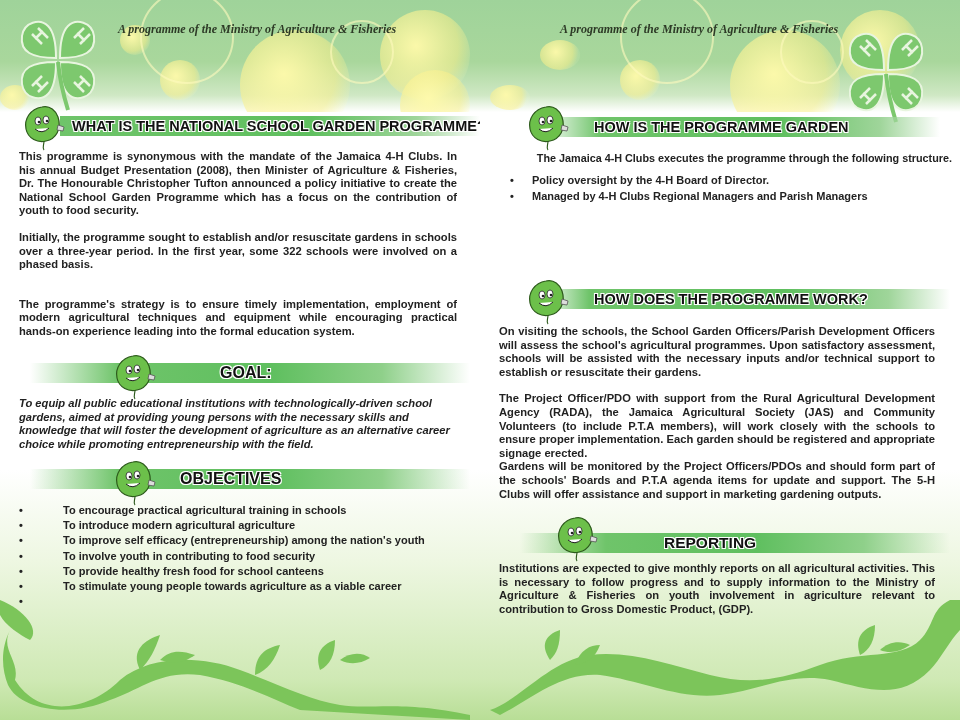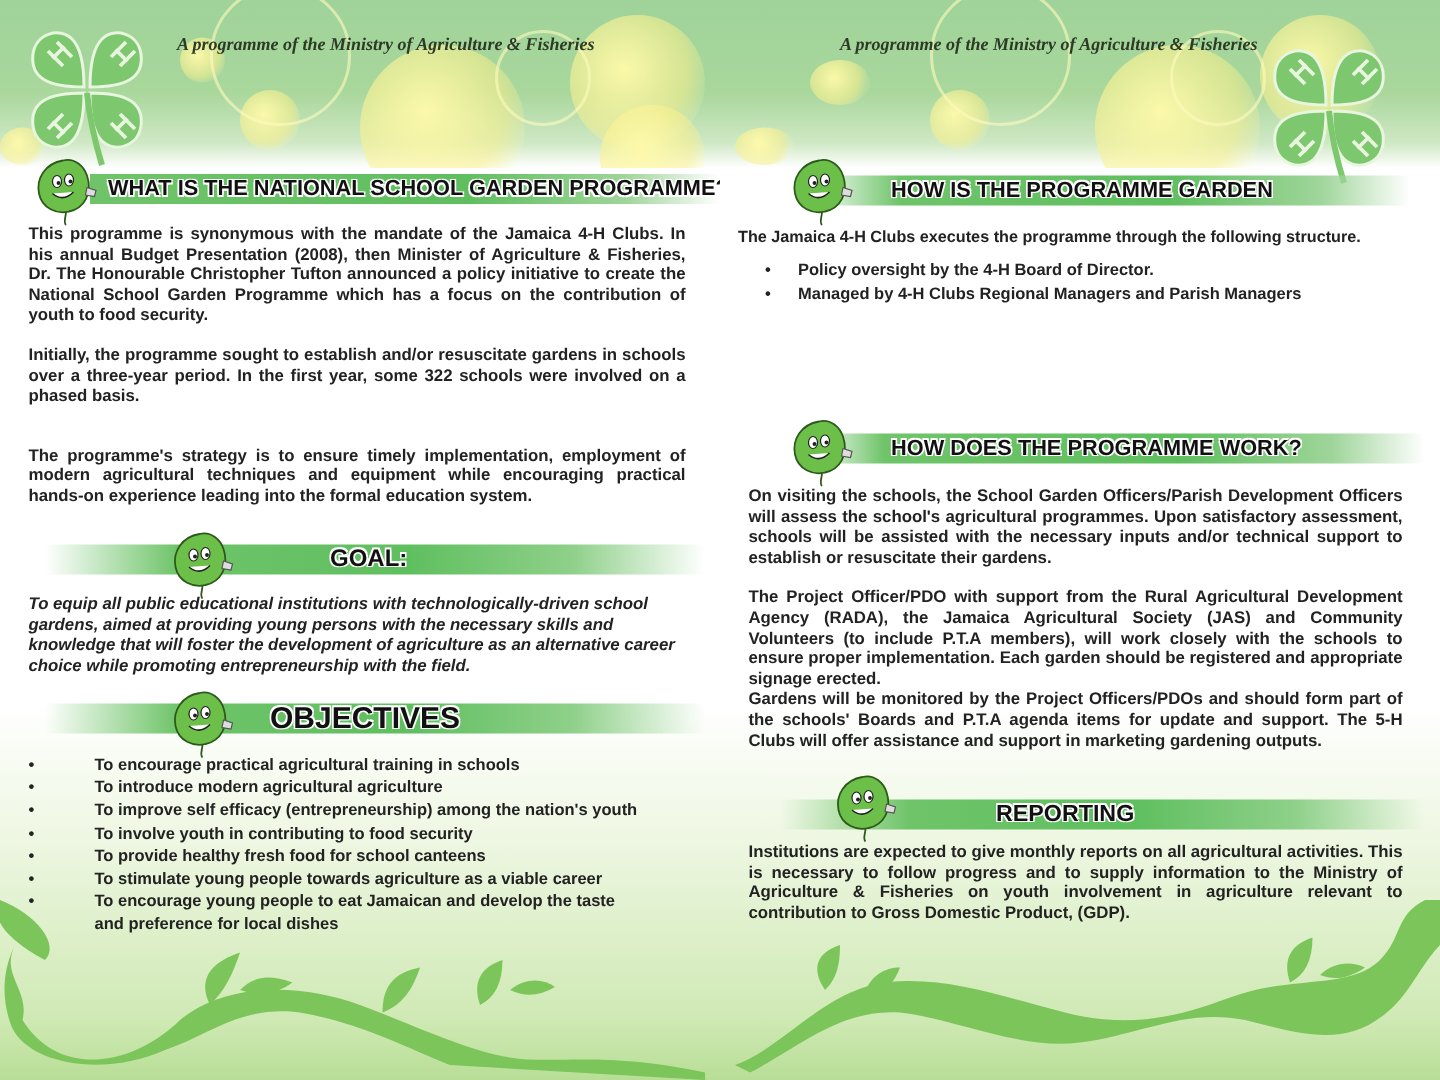--- a/index.html
+++ b/index.html
@@ -138,41 +138,41 @@
     <path d="M13 26 Q 20 32, 27 25" stroke="#222" stroke-width="1" fill="#fff"></path>
     <path d="M36 22 l6 2 l-1 4 l-6 -1 Z" fill="#ddd" stroke="#555" stroke-width="0.8"></path>
   </svg>
 
   <div class="text" style="left:19px;top:397px;width:440px;text-align:left;font-style:italic;">
     <p>To equip all public educational institutions with technologically-driven school gardens, aimed at providing young persons with the necessary skills and knowledge that will foster the development of agriculture as an alternative career choice while promoting entrepreneurship with the field.</p>
   </div>
 
   <div class="section-header" style="left:30px;top:463px;width:440px;">
     <div class="section-bar"></div>
-    <div class="section-title" style="left:150px;font-size:20px;">OBJECTIVES</div>
+    <div class="section-title" style="left:150px;font-size:16px;">OBJECTIVES</div>
   </div>
   <svg class="leaf" style="left:113px;top:458px;" viewBox="0 0 44 48">
     <path d="M20 4 C 8 6, 2 16, 4 26 C 6 36, 16 40, 24 38 C 34 36, 40 26, 36 14 C 34 8, 28 2, 20 4 Z" fill="#6cc04a" stroke="#2d5a1c" stroke-width="1.2"></path>
     <path d="M22 38 C 22 42, 20 45, 22 47" stroke="#2d5a1c" stroke-width="1.2" fill="none"></path>
     <ellipse cx="16" cy="18" rx="3" ry="4" fill="#fff" stroke="#222" stroke-width="0.8"></ellipse>
     <ellipse cx="24" cy="17" rx="3" ry="4" fill="#fff" stroke="#222" stroke-width="0.8"></ellipse>
     <circle cx="17" cy="19" r="1.3" fill="#222"></circle>
       <circle cx="25" cy="18" r="1.3" fill="#222"></circle>
     <path d="M13 26 Q 20 32, 27 25" stroke="#222" stroke-width="1" fill="#fff"></path>
     <path d="M36 22 l6 2 l-1 4 l-6 -1 Z" fill="#ddd" stroke="#555" stroke-width="0.8"></path>
   </svg>
 
   <ul class="bullets text" style="left:19px;top:503px;width:440px;line-height:15.2px;font-size:11px;text-align:left;">
     <li style="padding-left:44px;"><span class="dot" style="left:0;">•</span><span>To encourage practical agricultural training in schools</span></li>
     <li style="padding-left:44px;"><span class="dot" style="left:0;">•</span><span>To introduce modern agricultural agriculture</span></li>
     <li style="padding-left:44px;"><span class="dot" style="left:0;">•</span><span>To improve self efficacy (entrepreneurship) among the nation's youth</span></li>
     <li style="padding-left:44px;"><span class="dot" style="left:0;">•</span><span>To involve youth in contributing to food security</span></li>
     <li style="padding-left:44px;"><span class="dot" style="left:0;">•</span><span>To provide healthy fresh food for school canteens</span></li>
     <li style="padding-left:44px;"><span class="dot" style="left:0;">•</span><span>To stimulate young people towards agriculture as a viable career</span></li>
-    <li style="padding-left:44px;width:360px;"><span class="dot" style="left:0;">•</span><span>To encourage young people to eat Jamaican and develop the taste and preference for local dishes</span></li>
+    <li style="padding-left:44px;width:360px;"><span class="dot" style="left:0;">•</span></li>
   </ul>
 
   <svg class="vine" viewBox="0 0 480 120">
     <path d="M10 30 C 0 50, 20 60, 15 80 C 40 120, 90 110, 120 80 C 150 55, 200 55, 240 70 C 280 85, 310 100, 340 105 C 370 110, 400 100, 470 115 L 470 120 L 300 110 C 270 98, 240 82, 200 75 C 160 70, 140 90, 110 100 C 70 118, 20 110, 8 85 C 2 70, 0 50, 10 30 Z" fill="#7cc55a"></path>
     <path d="M140 70 C 130 50, 145 40, 160 35 C 155 50, 150 60, 140 70 Z" fill="#7cc55a"></path>
     <path d="M160 60 C 170 50, 180 50, 195 55 C 185 62, 175 65, 160 60 Z" fill="#7cc55a"></path>
     <path d="M255 75 C 255 55, 265 48, 280 45 C 275 60, 268 70, 255 75 Z" fill="#7cc55a"></path>
     <path d="M320 70 C 315 55, 320 45, 335 40 C 335 55, 330 65, 320 70 Z" fill="#7cc55a"></path>
     <path d="M340 60 C 350 52, 362 52, 370 58 C 360 64, 350 65, 340 60 Z" fill="#7cc55a"></path>
     <path d="M0 0 C 25 10, 40 30, 30 40 C 20 35, 5 25, 0 15 Z" fill="#7cc55a"></path>
@@ -216,21 +216,21 @@
     <path d="M22 38 C 22 42, 20 45, 22 47" stroke="#2d5a1c" stroke-width="1.2" fill="none"></path>
     <ellipse cx="16" cy="18" rx="3" ry="4" fill="#fff" stroke="#222" stroke-width="0.8"></ellipse>
     <ellipse cx="24" cy="17" rx="3" ry="4" fill="#fff" stroke="#222" stroke-width="0.8"></ellipse>
     <circle cx="17" cy="19" r="1.3" fill="#222"></circle>
       <circle cx="25" cy="18" r="1.3" fill="#222"></circle>
     <path d="M13 26 Q 20 32, 27 25" stroke="#222" stroke-width="1" fill="#fff"></path>
     <path d="M36 22 l6 2 l-1 4 l-6 -1 Z" fill="#ddd" stroke="#555" stroke-width="0.8"></path>
   </svg>
 
   <div class="text" style="left:12px;top:152px;width:460px;font-weight:normal;font-size:11.5px;text-align:left;">
-    <p style="font-weight:bold;font-size:10.8px;">The Jamaica 4-H Clubs executes the programme through  the following  structure.</p>
+    <p style="font-weight:bold;font-size:10.8px;text-align:right;">The Jamaica 4-H Clubs executes the programme through  the following  structure.</p>
   </div>
   <ul class="bullets text" style="left:30px;top:172px;width:440px;font-size:11px;line-height:16px;text-align:left;">
     <li style="padding-left:22px;"><span class="dot" style="left:0;">•</span><span>Policy oversight by the 4-H Board of Director.</span></li>
     <li style="padding-left:22px;"><span class="dot" style="left:0;">•</span><span>Managed by 4-H Clubs Regional Managers and Parish Managers</span></li>
   </ul>
 
   <div class="section-header" style="left:60px;top:283px;width:410px;">
     <div class="section-bar" style="background:linear-gradient(to right,rgba(255,255,255,0) 0%,#6fc46a 12%,#5fbf5f 60%,#9fd59a 85%,rgba(255,255,255,0) 100%);"></div>
     <div class="section-title" style="left:54px;font-size:14.5px;">HOW DOES THE PROGRAMME WORK?</div>
   </div>

